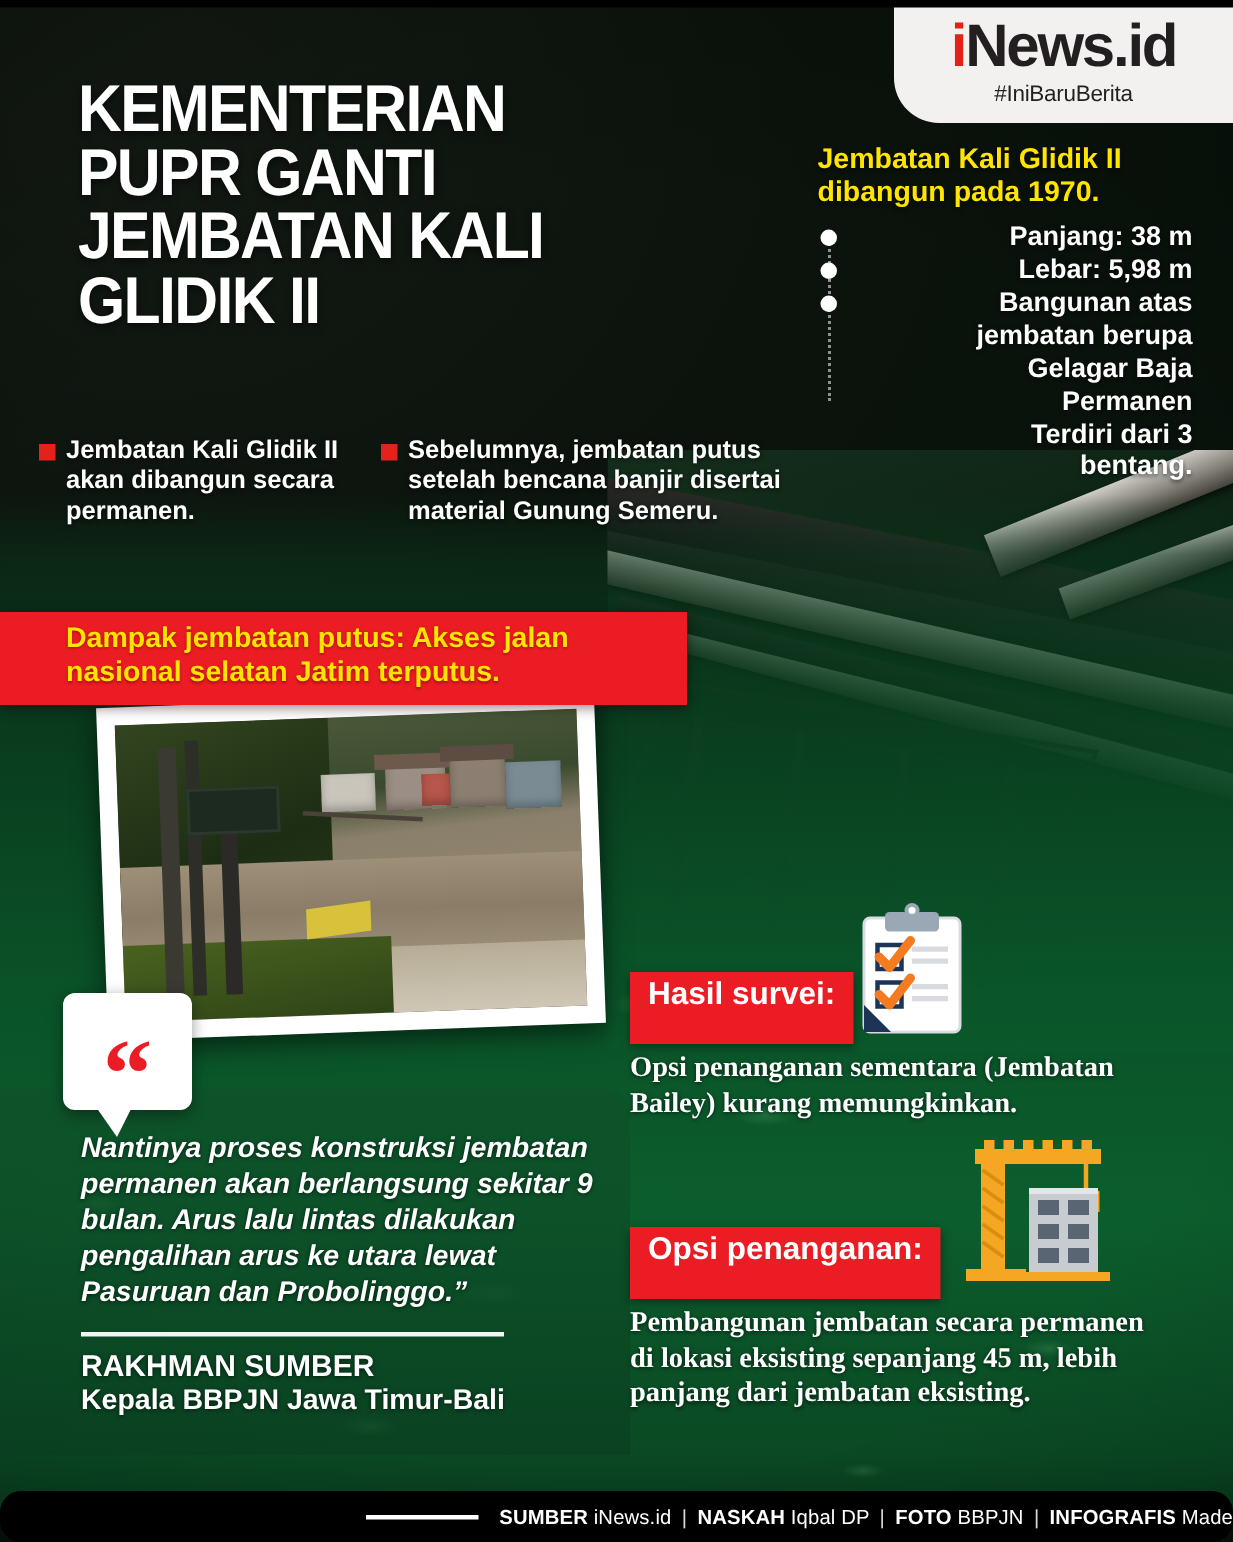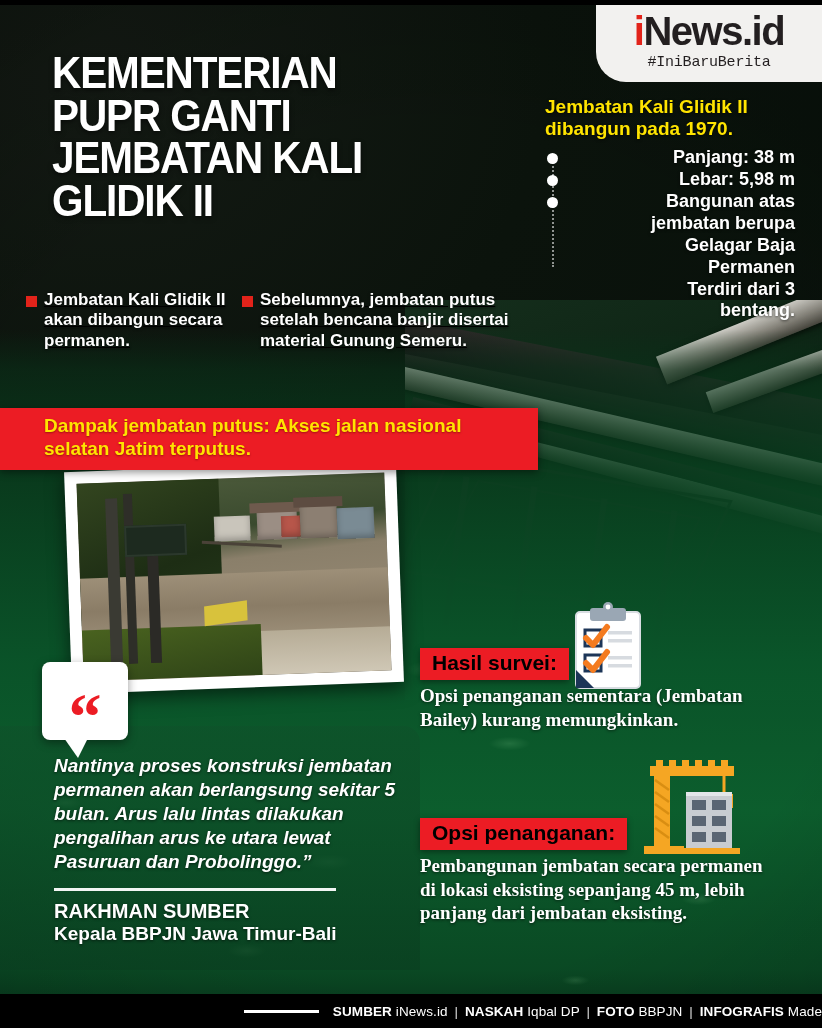--- a/index.html
+++ b/index.html
@@ -83,21 +83,21 @@
     background:#f2f1ef;
     border-bottom-left-radius:30px;
     display:flex;flex-direction:column;align-items:center;justify-content:center;
     z-index:30;
   }
   .logo-main{
     font-size:40px;font-weight:bold;letter-spacing:-1.5px;color:#231f20;line-height:1;
   }
   .logo-main .i{color:#e2231a;}
   .logo-tag{
-    font-size:15px;color:#231f20;letter-spacing:-.2px;margin-top:3px;font-family:Liberation Mono, monospace;
+    font-size:15px;color:#231f20;letter-spacing:-.2px;margin-top:3px;
   }
 
   
   .headline{
     position:absolute;left:52px;top:52px;width:430px;
     z-index:20;
     color:#fff;
     font-weight:bold;
     font-size:44px;
     line-height:.97;
@@ -129,34 +129,34 @@
   }
   .facts-list li .dot{
     position:absolute;left:2px;top:6px;width:11px;height:11px;border-radius:50%;
     background:#fff;
   }
   .facts-list li.cont{padding-left:22px;}
 
   
   .bullets{
     position:absolute;left:26px;top:290px;width:500px;z-index:20;
-    display:flex;gap:16px;text-decoration:underline;
+    display:flex;gap:28px;
   }
   .bullet-col{width:200px;position:relative;padding-left:18px;
     color:#fff;font-weight:bold;font-size:17px;line-height:1.2;
     text-shadow:0 1px 3px rgba(0,0,0,.65);
   }
   .bullet-col .sq{
     position:absolute;left:0;top:6px;width:11px;height:11px;background:#e2231a;
   }
   .bullet-col.wide{width:268px;}
 
   
   .impact{
-    position:absolute;left:0;top:408px;width:538px;
+    position:absolute;left:0;top:408px;width:458px;
     background:#ec1c24;
     padding:7px 14px 9px 44px;
     z-index:22;
     box-shadow:0 2px 8px rgba(0,0,0,.45);
   }
   .impact span{
     color:#ffe400;font-weight:bold;font-size:19px;line-height:1.2;
     display:block;
     text-shadow:0 1px 2px rgba(90,0,0,.5);
   }
@@ -240,40 +240,40 @@
   }
   .quote-role{
     color:#fff;font-weight:bold;font-size:19px;line-height:1.2;
     text-shadow:0 1px 3px rgba(0,0,0,.6);
   }
 
   
   .info-block{position:absolute;z-index:23;width:360px;}
   .info-label{
     display:inline-block;background:#ec1c24;
-    color:#000000;font-weight:bold;font-size:21px;
-    padding:3px 12px 5px 12px;
+    color:#ffffff;font-weight:bold;font-size:21px;
+    padding:3px 12px 21px 12px;
     box-shadow:0 2px 6px rgba(0,0,0,.4);
   }
   .info-body{
     color:#fff;font-weight:bold;font-size:19px;line-height:1.24;margin-top:4px;
     text-shadow:0 1px 3px rgba(0,0,0,.65);
     font-family:Liberation Serif, serif;
   }
   #survey-block{left:420px;top:648px;}
   #option-block{left:420px;top:818px;}
 
   
   .icon-clipboard{position:absolute;left:568px;top:600px;width:82px;height:92px;z-index:22;}
   .icon-crane{position:absolute;left:636px;top:758px;width:112px;height:98px;z-index:22;}
 
   
   .footer{
     position:absolute;left:0;right:0;bottom:0;height:34px;background:#000;z-index:40;
-    display:flex;align-items:center;
+    display:flex;align-items:center;border-radius:14px;
   }
   .footer-line{width:206px;height:3px;background:#fff;margin-left:244px;}
   .footer-text{
     color:#fff;font-size:13.5px;margin-left:14px;letter-spacing:.1px;white-space:nowrap;
   }
   .footer-text b{font-weight:bold;}
   .footer-sep{opacity:.85;padding:0 3px;}
   .top-black{
     position:absolute;left:0;top:0;right:0;height:5px;background:#000;z-index:41;
   }
@@ -371,21 +371,21 @@
       <div class="ph-pole" style="left:15%;top:6%;width:3%;height:86%;background:#2e2e28;"></div>
       <div class="ph-sign" style="left:15%;top:22%;width:20%;height:16%;"></div>
       <div class="ph-pole" style="left:40%;top:33%;width:26%;height:1.6%;background:#4a4238;transform:rotate(5deg);"></div>
     </div>
   </div>
 
   <div class="quote-bubble">
     <span>“</span>
   </div>
   <div class="quote-panel">
-    <div class="quote-text">Nantinya proses konstruksi jembatan permanen akan berlangsung sekitar 5 bulan. Arus lalu lintas dilakukan pengalihan arus ke utara lewat Pasuruan dan Probolinggo.”</div>
+    <div class="quote-text">Nantinya proses konstruksi jembatan permanen akan berlangsung sekitar 9 bulan. Arus lalu lintas dilakukan pengalihan arus ke utara lewat Pasuruan dan Probolinggo.”</div>
     <div class="quote-rule"></div>
     <div class="quote-name">RAKHMAN SUMBER</div>
     <div class="quote-role">Kepala BBPJN Jawa Timur-Bali</div>
   </div>
 
   <div class="icon-clipboard">
     <svg viewBox="0 0 82 92" width="82" height="92">
       <rect x="8" y="12" width="64" height="76" rx="4" fill="#ffffff"></rect>
       <rect x="8" y="12" width="64" height="76" rx="4" fill="none" stroke="#d9dde2" stroke-width="2"></rect>
       <polygon points="8,70 8,88 26,88" fill="#1c3557"></polygon>

